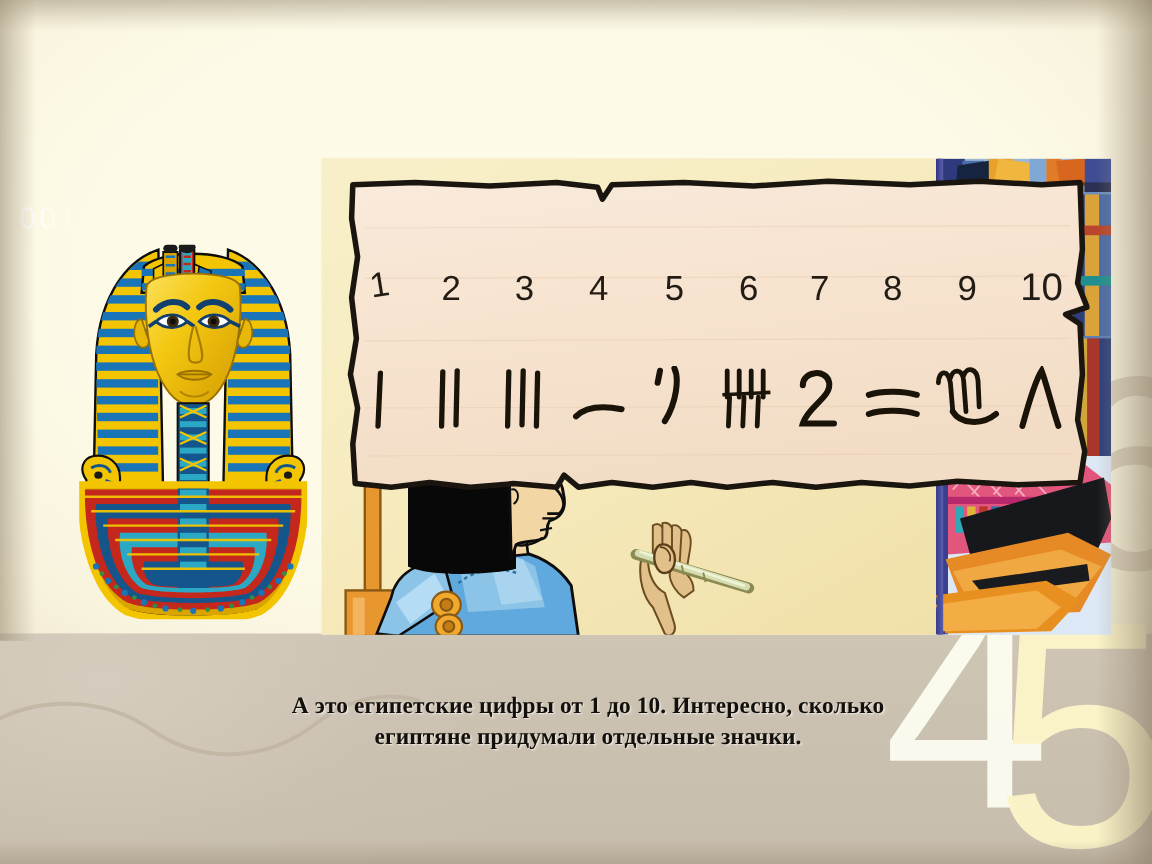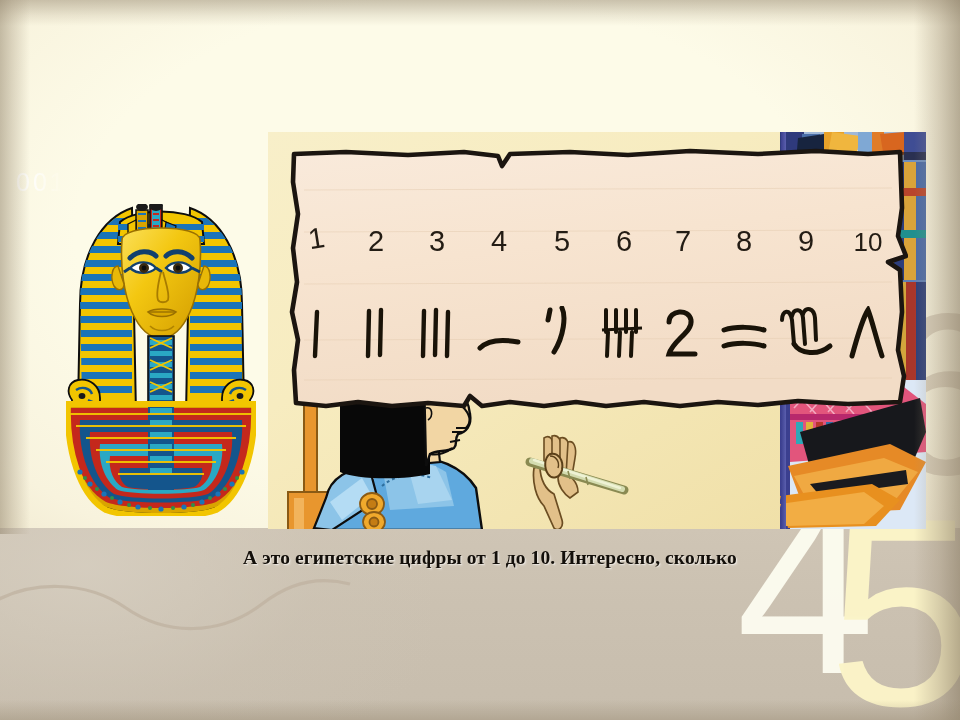--- a/index.html
+++ b/index.html
@@ -136,21 +136,21 @@
 
   
   #scribe { position:absolute; left:18px; top:238px; width:340px; height:160px; }
   #hand    { position:absolute; left:252px; top:300px; width:110px; height:100px; }
 
   
   #mask { position:absolute; left:66px; top:204px; width:190px; height:312px; }
 
   
   #caption {
-    position:absolute; left:140px; top:545px; width:700px;
+    position:absolute; left:140px; top:576px; width:700px;
     text-align:center;
     font-family:"Liberation Serif", serif;
     font-weight:bold;
     font-size:19.5px;
     line-height:1.345;
     color:#130f0a;
     text-shadow:1px 1px 0 rgba(255,255,255,.45), 2px 2px 2px rgba(255,255,255,.22);
     letter-spacing:.1px;
     z-index:40;
   }
@@ -347,21 +347,21 @@
       <div class="num-row">
         <span class="num-cell" style="width:58px; transform:rotate(-9deg) translateY(-3px);">1</span>
         <span class="num-cell" style="width:60px;">2</span>
         <span class="num-cell" style="width:62px;">3</span>
         <span class="num-cell" style="width:62px;">4</span>
         <span class="num-cell" style="width:64px;">5</span>
         <span class="num-cell" style="width:60px;">6</span>
         <span class="num-cell" style="width:58px;">7</span>
         <span class="num-cell" style="width:64px;">8</span>
         <span class="num-cell" style="width:60px;">9</span>
-        <span class="num-cell" style="width:64px; font-size:26px;">10</span>
+        <span class="num-cell" style="width:64px; font-size:32px;">10</span>
       </div>
 
       <div class="glyph-row">
 
         <span class="glyph-cell" style="width:58px;">
           <svg viewBox="0 0 40 56" width="40" height="56">
             <path d="M20,6 L18,50" stroke="#191308" stroke-width="4.4" stroke-linecap="round"></path>
           </svg>
         </span>
 
@@ -632,19 +632,20 @@
         <circle cx="127" cy="301" r="2"></circle>
           <circle cx="144" cy="294" r="2"></circle>
         <circle cx="159" cy="285" r="2"></circle>
           <circle cx="171" cy="274" r="2"></circle>
       </g>
     </g>
   </svg>
 
   <div id="caption">
     <span class="cap-line">А это египетские цифры от 1 до 10. Интересно, сколько</span>
+    <span class="cap-line">египтяне придумали отдельные значки.</span>
   </div>
 
   <div class="edge-t"></div>
   <div class="edge-l"></div>
   <div class="edge-r"></div>
   <div class="edge-b"></div>
 </div>
 
 </body></html>

